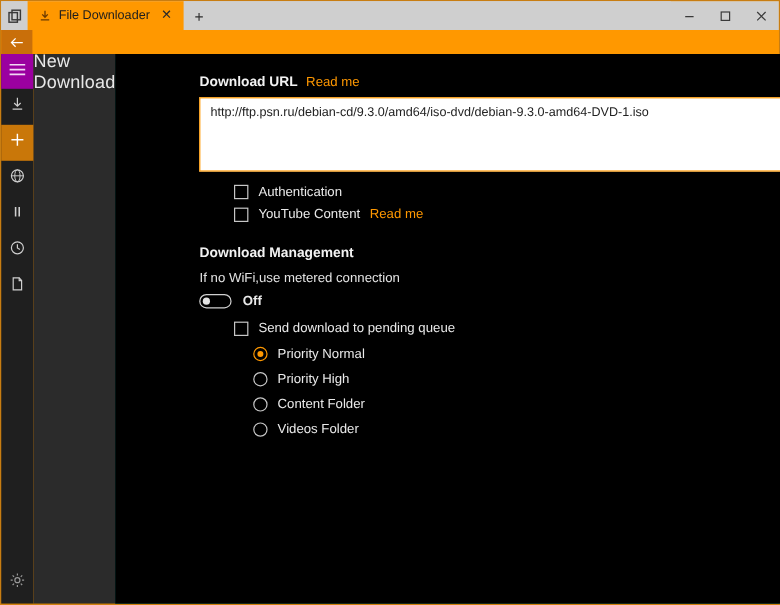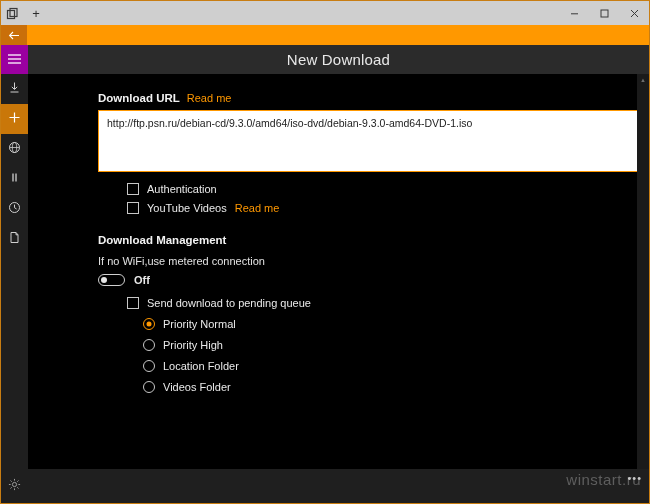--- a/index.html
+++ b/index.html
@@ -79,21 +79,21 @@
   .nav-item {
     height: 30px; display: flex; align-items: center; justify-content: center;
     color: #d8d8d8;
   }
   .nav-item.hamburger { background: #9b00a0; height: 29px; }
   .nav-item.active { background: #c97709; color: #ffffff; }
   .sidebar-spacer { flex: 1; }
   .nav-item.settings { height: 34px; color: #9a9a9a; }
 
   
-  .page { flex: 1; display: flex; flex-direction: column; min-width: 0; background: #2b2b2b; }
+  .page { flex: 1; display: flex; flex-direction: row; min-width: 0; background: #2b2b2b; }
   .pagehead {
     height: 29px; min-height: 29px;
     background: #2b2b2b;
     display: flex; align-items: center; justify-content: center;
     position: relative;
   }
   .pagehead-title { font-size: 15px; color: #e8e8e8; font-weight: 300; letter-spacing: .2px; }
 
   .content-wrap { flex: 1; display: flex; min-height: 0; background: #0f766e; }
   .content {
@@ -186,20 +186,30 @@
 <div class="window">
 
   <div class="titlebar">
     <div class="tab-sysicon">
       <svg width="13" height="13" viewBox="0 0 13 13">
         <rect x="1.5" y="3.5" width="7" height="8" fill="none" stroke="#3a3a3a" stroke-width="1.2"></rect>
         <rect x="4" y="1.5" width="7" height="8" fill="none" stroke="#3a3a3a" stroke-width="1.2"></rect>
       </svg>
     </div>
 
+    <div class="tab">
+      <span class="tab-favicon">
+        <svg width="11" height="11" viewBox="0 0 11 11">
+          <path d="M5.5 1 L5.5 6 M3.2 4 L5.5 6.4 L7.8 4" fill="none" stroke="#6b3a00" stroke-width="1.1"></path>
+          <path d="M2 8.6 L9 8.6" stroke="#6b3a00" stroke-width="1.1"></path>
+        </svg>
+      </span>
+      <span class="tab-title">File Downloader</span>
+      <span class="tab-close">✕</span>
+    </div>
 
     <div class="newtab">+</div>
     <div class="titlebar-spacer"></div>
 
     <div class="winctl">
       <div class="winbtn">
         <svg width="11" height="11" viewBox="0 0 11 11">
             <path d="M2 5.8 H9" stroke="#3a3a3a" stroke-width="1"></path>
           </svg>
       </div>
@@ -316,21 +326,21 @@
             <span class="readme">Read me</span>
           </div>
           <div class="url-box" title="Enter download URL">http://ftp.psn.ru/debian-cd/9.3.0/amd64/iso-dvd/debian-9.3.0-amd64-DVD-1.iso</div>
 
           <div class="check-row">
             <span class="checkbox"></span>
             <span class="check-label">Authentication</span>
           </div>
           <div class="check-row tight">
             <span class="checkbox"></span>
-            <span class="check-label">YouTube Videos</span>
+            <span class="check-label">YouTube Content</span>
             <span class="readme">Read me</span>
           </div>
 
           <div class="section-title">Download Management</div>
           <div class="hint-line">If no WiFi,use metered connection</div>
           <div class="toggle-row">
             <span class="toggle">
               <span class="toggle-knob"></span>
             </span>
             <span class="toggle-state">Off</span>
@@ -344,21 +354,21 @@
             <span class="radio on"></span>
             <span class="radio-label">Priority Normal</span>
           </div>
           <div class="radio-row">
             <span class="radio"></span>
             <span class="radio-label">Priority High</span>
           </div>
 
           <div class="radio-row">
             <span class="radio"></span>
-            <span class="radio-label">Location Folder</span>
+            <span class="radio-label">Content Folder</span>
           </div>
           <div class="radio-row">
             <span class="radio"></span>
             <span class="radio-label">Videos Folder</span>
           </div>
 
         </div>
 
         <div class="scrollbar">
           <span class="scroll-arrow">▲</span>

